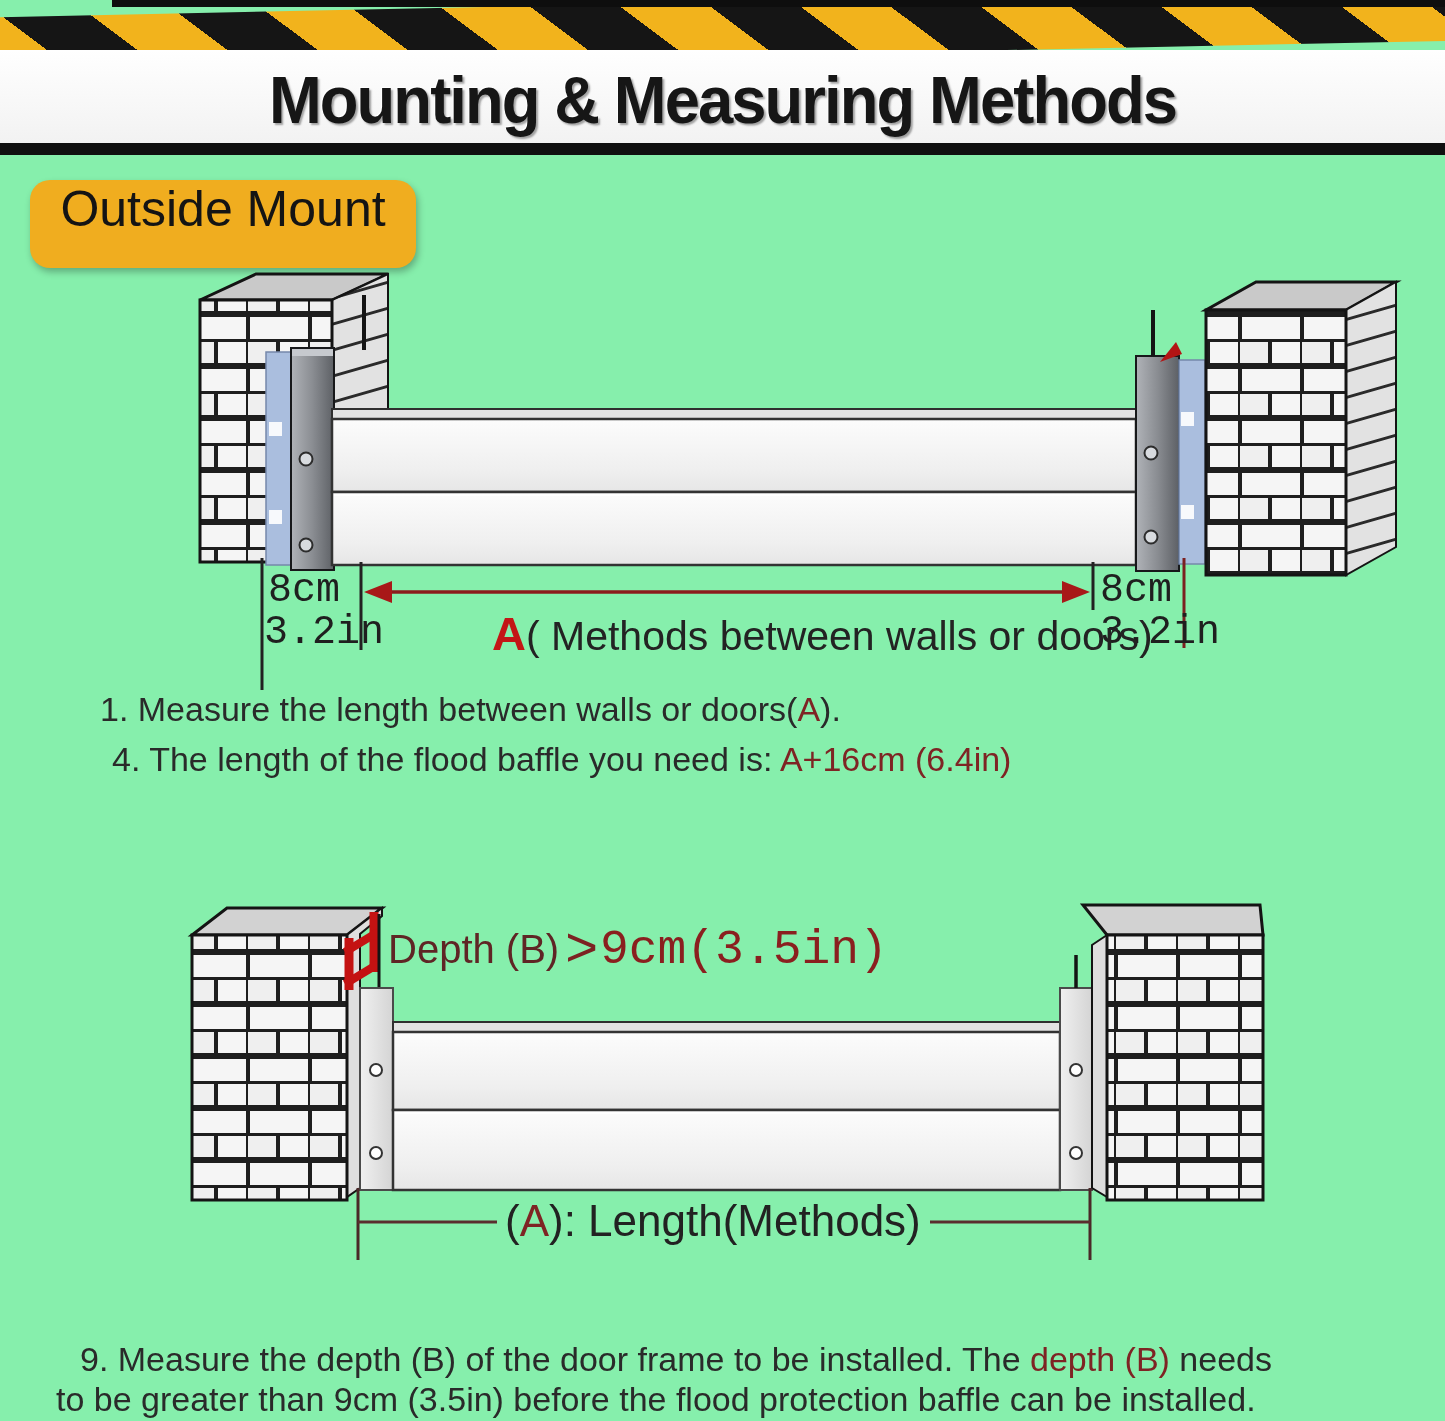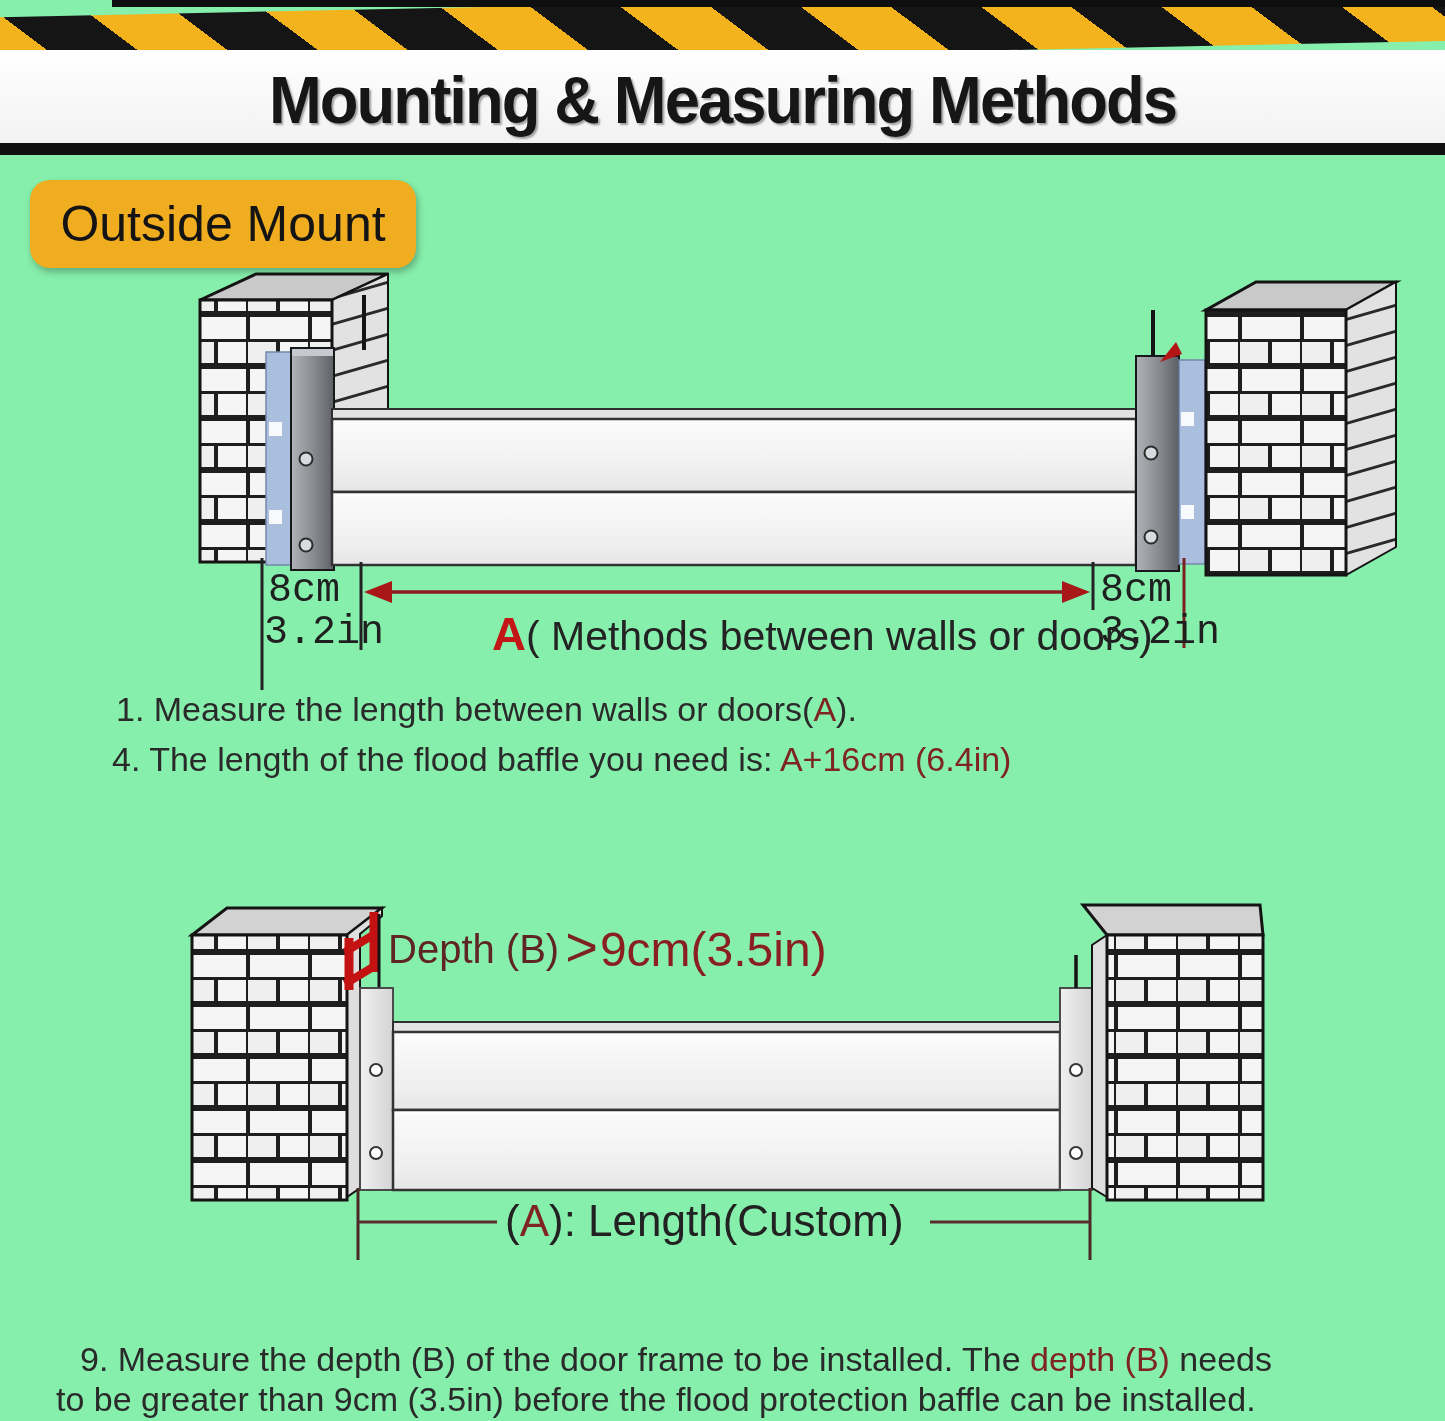--- a/index.html
+++ b/index.html
@@ -16,38 +16,38 @@
     background:linear-gradient(#ffffff, #f2f2f2);}
   .title-bar{position:absolute;top:143px;left:0;width:1445px;height:12px;background:#101010;}
   .page-title{position:absolute;top:56px;left:0;width:1445px;height:88px;
     display:flex;align-items:center;justify-content:center;
     font-size:66px;font-weight:bold;letter-spacing:-2px;color:#161616;
     text-shadow:2px 2px 2px rgba(0,0,0,0.35), -1px -1px 0 #ffffff;
     transform:scaleX(.96);}
 
   
   .badge{position:absolute;width:386px;height:88px;background:#f0ad1f;border-radius:20px;
-    display:flex;align-items:center;justify-content:center;font-size:50px;color:#141414;
+    display:flex;align-items:flex-start;justify-content:center;font-size:50px;color:#141414;
     box-shadow:2px 4px 7px rgba(0,0,0,0.28);}
   .badge.outside{left:30px;top:180px;}
   .badge.inside{left:25px;top:804px;height:90px;}
 
   
   .dim-text{position:absolute;font-size:40px;color:#1f1f1f;white-space:nowrap;font-family:Liberation Mono, monospace;}
   .arrow-label{position:absolute;left:492px;top:606px;display:flex;align-items:baseline;white-space:nowrap;}
   .arrow-label .big-a{font-size:47px;font-weight:bold;color:#c31616;}
   .arrow-label .rest{font-size:41px;color:#232323;}
 
   .step{position:absolute;font-size:34px;color:#2a2a2a;white-space:nowrap;}
   .step .red{color:#7e2424;}
 
   .depth-label{position:absolute;left:388px;top:914px;display:flex;align-items:center;white-space:nowrap;}
   .depth-label .pre{font-size:40px;color:#5f2525;}
   .depth-label .gt{font-size:56px;color:#7c2222;margin:0 2px 6px 6px;}
-  .depth-label .val{font-size:48px;color:#8a1f1f;}
+  .depth-label .val{font-size:48px;color:#8a1f1f;font-family:Liberation Mono, monospace;}
 
   .length-label{position:absolute;left:505px;top:1196px;display:flex;align-items:baseline;
     font-size:44px;color:#222222;white-space:nowrap;}
   .length-label .red{color:#7e2424;}
 
   svg{display:block;}
 </style>
 </head>
 <body>
 
@@ -136,21 +136,21 @@
   <div class="dim-text" style="left:268px;top:568px;">8cm</div>
   <div class="dim-text" style="left:264px;top:610px;">3.2in</div>
   <div class="dim-text" style="left:1100px;top:568px;">8cm</div>
   <div class="dim-text" style="left:1100px;top:610px;">3.2in</div>
 
   <div class="arrow-label">
     <span class="big-a">A</span>
       <span class="rest">( Methods between walls or doors)</span>
   </div>
 
-  <div class="step" style="left:116px;top:690px;">
+  <div class="step" style="left:100px;top:690px;">
     <span>1. Measure the length between walls or doors(</span><span class="red">A</span><span>).</span>
   </div>
   <div class="step" style="left:112px;top:740px;">
     <span>4. The length of the flood baffle you need is: </span><span class="red">A+16cm (6.4in)</span>
   </div>
 
 
   <svg class="abs" style="left:0;top:900px;" width="1445" height="380" viewBox="0 0 1445 380">
 
     <polygon points="192,35 347,35 382,8 227,8" fill="#d2d2d2" stroke="#141414" stroke-width="3"></polygon>
@@ -191,21 +191,21 @@
 
   <div class="depth-label">
     <span class="pre">Depth (B) </span>
     <span class="gt">&gt;</span>
     <span class="val">9cm(3.5in)</span>
   </div>
 
   <div class="length-label">
     <span>(</span>
       <span class="red">A</span>
-      <span>): Length(Custom)</span>
+      <span>): Length(Methods)</span>
   </div>
 
   <div class="step" style="left:80px;top:1340px;">
     <span>9. Measure the depth (B) of the door frame to be installed. The </span><span class="red">depth (B)</span><span> needs</span>
   </div>
   <div class="step" style="left:56px;top:1380px;">
     <span>to be greater than 9cm (3.5in) before the flood protection baffle can be installed.</span>
   </div>
 
 </div>

